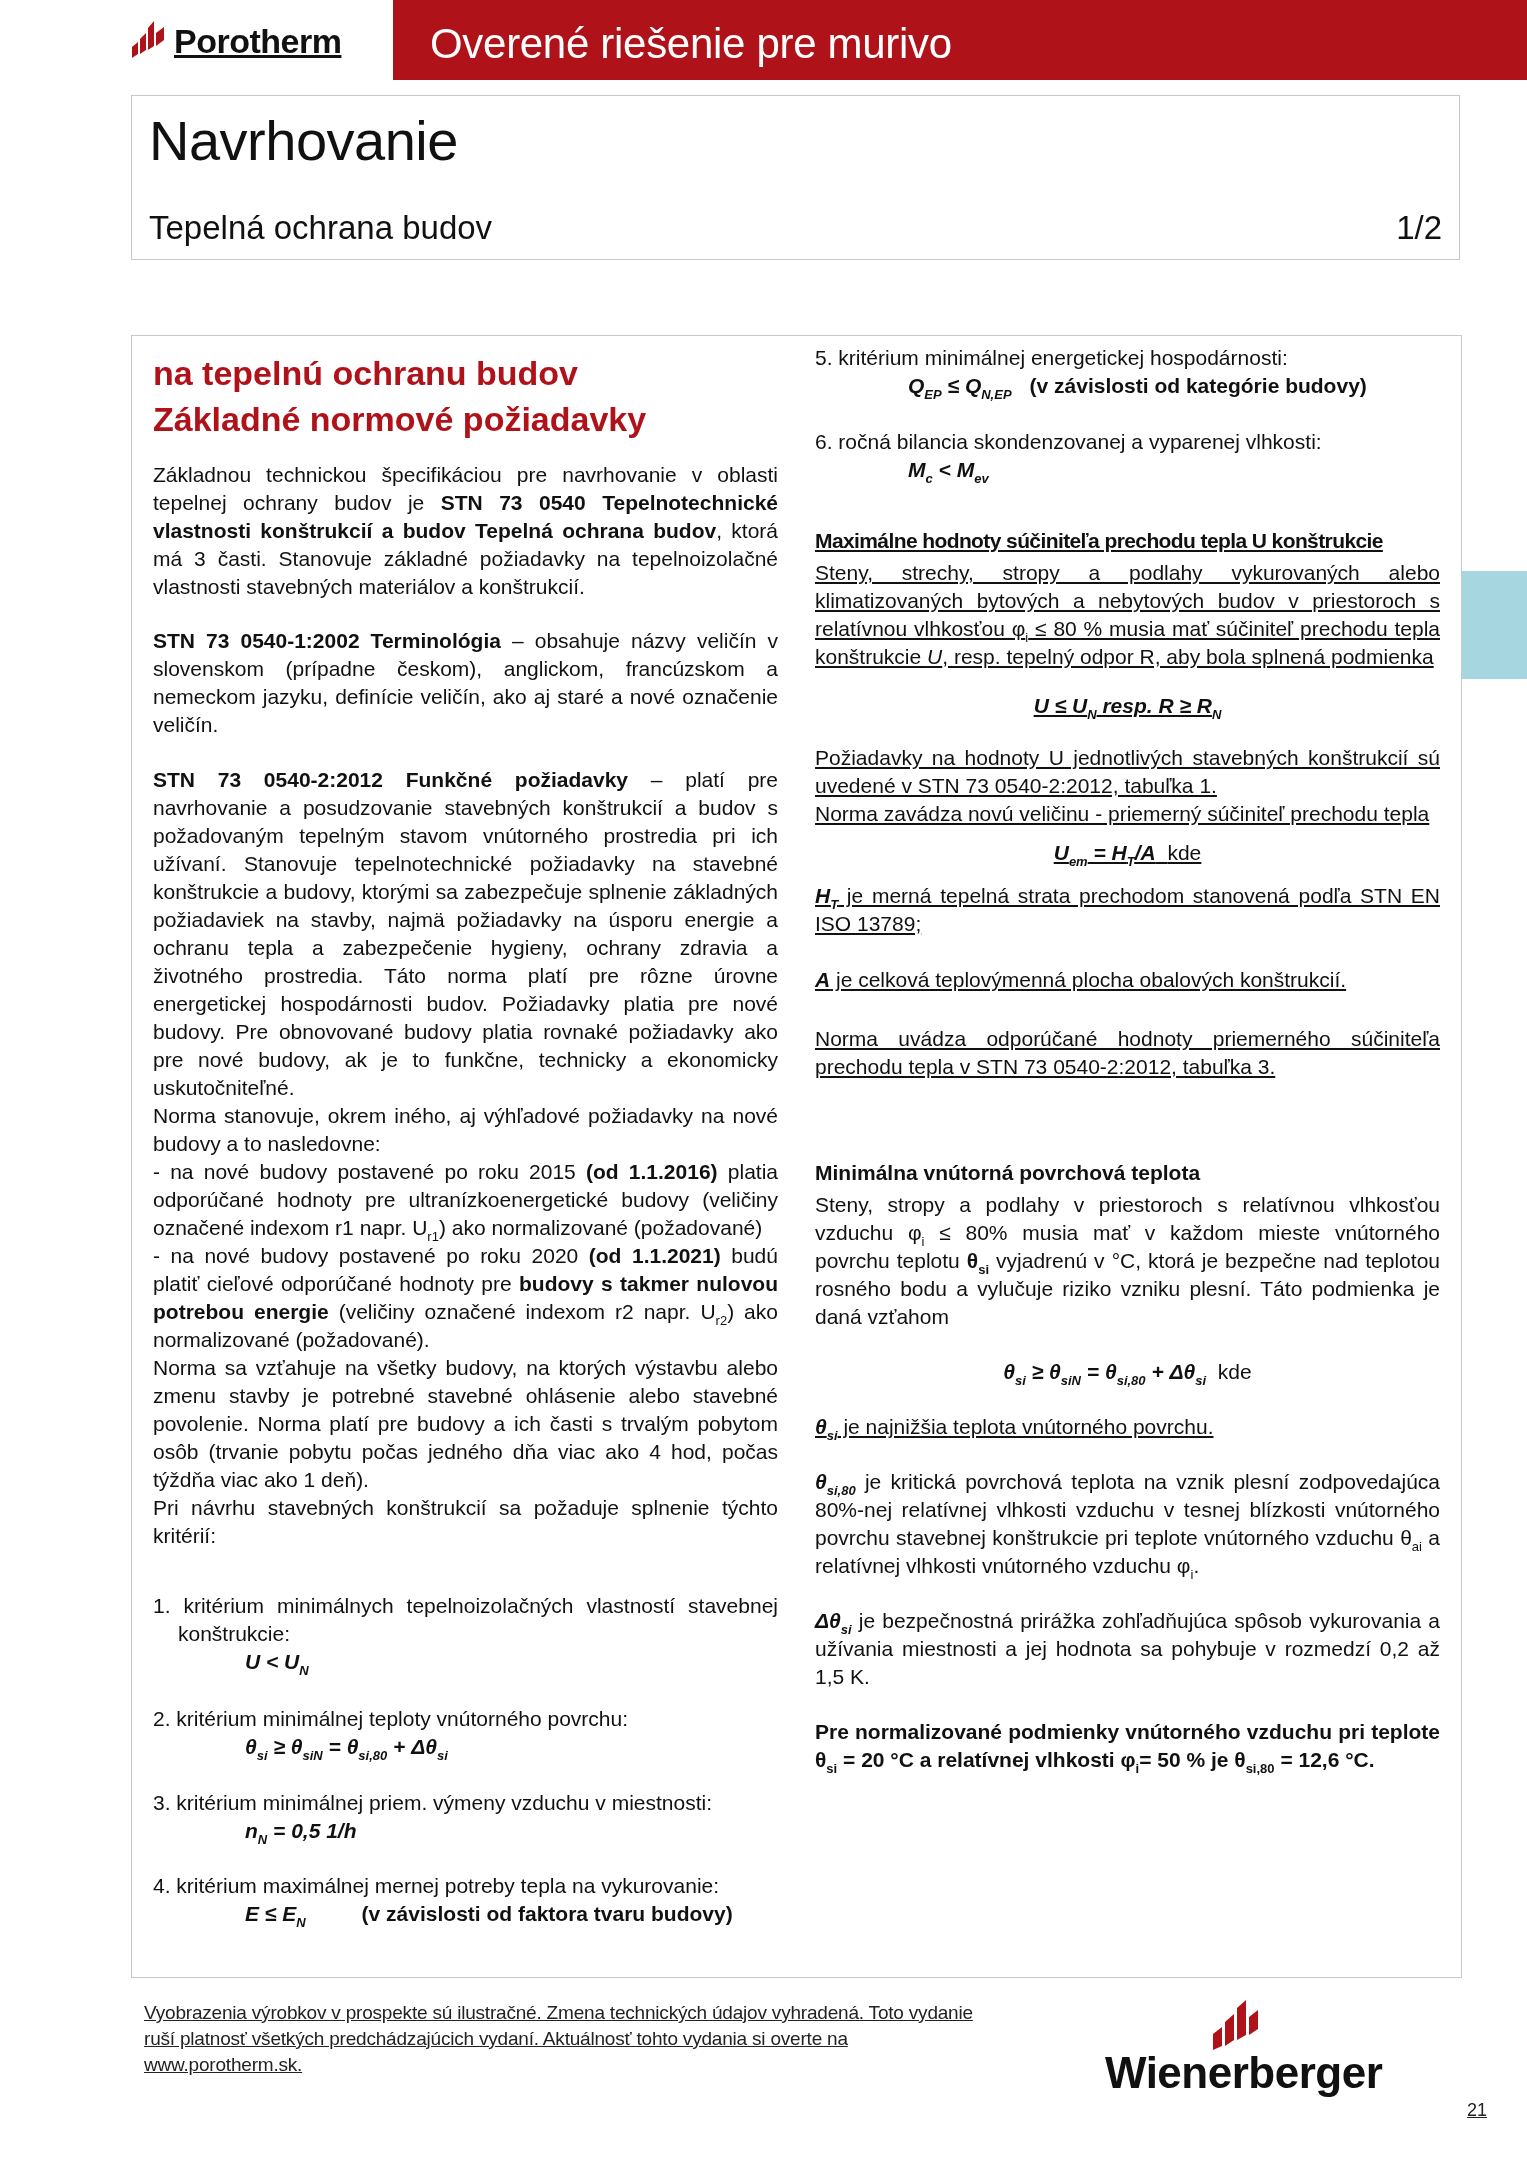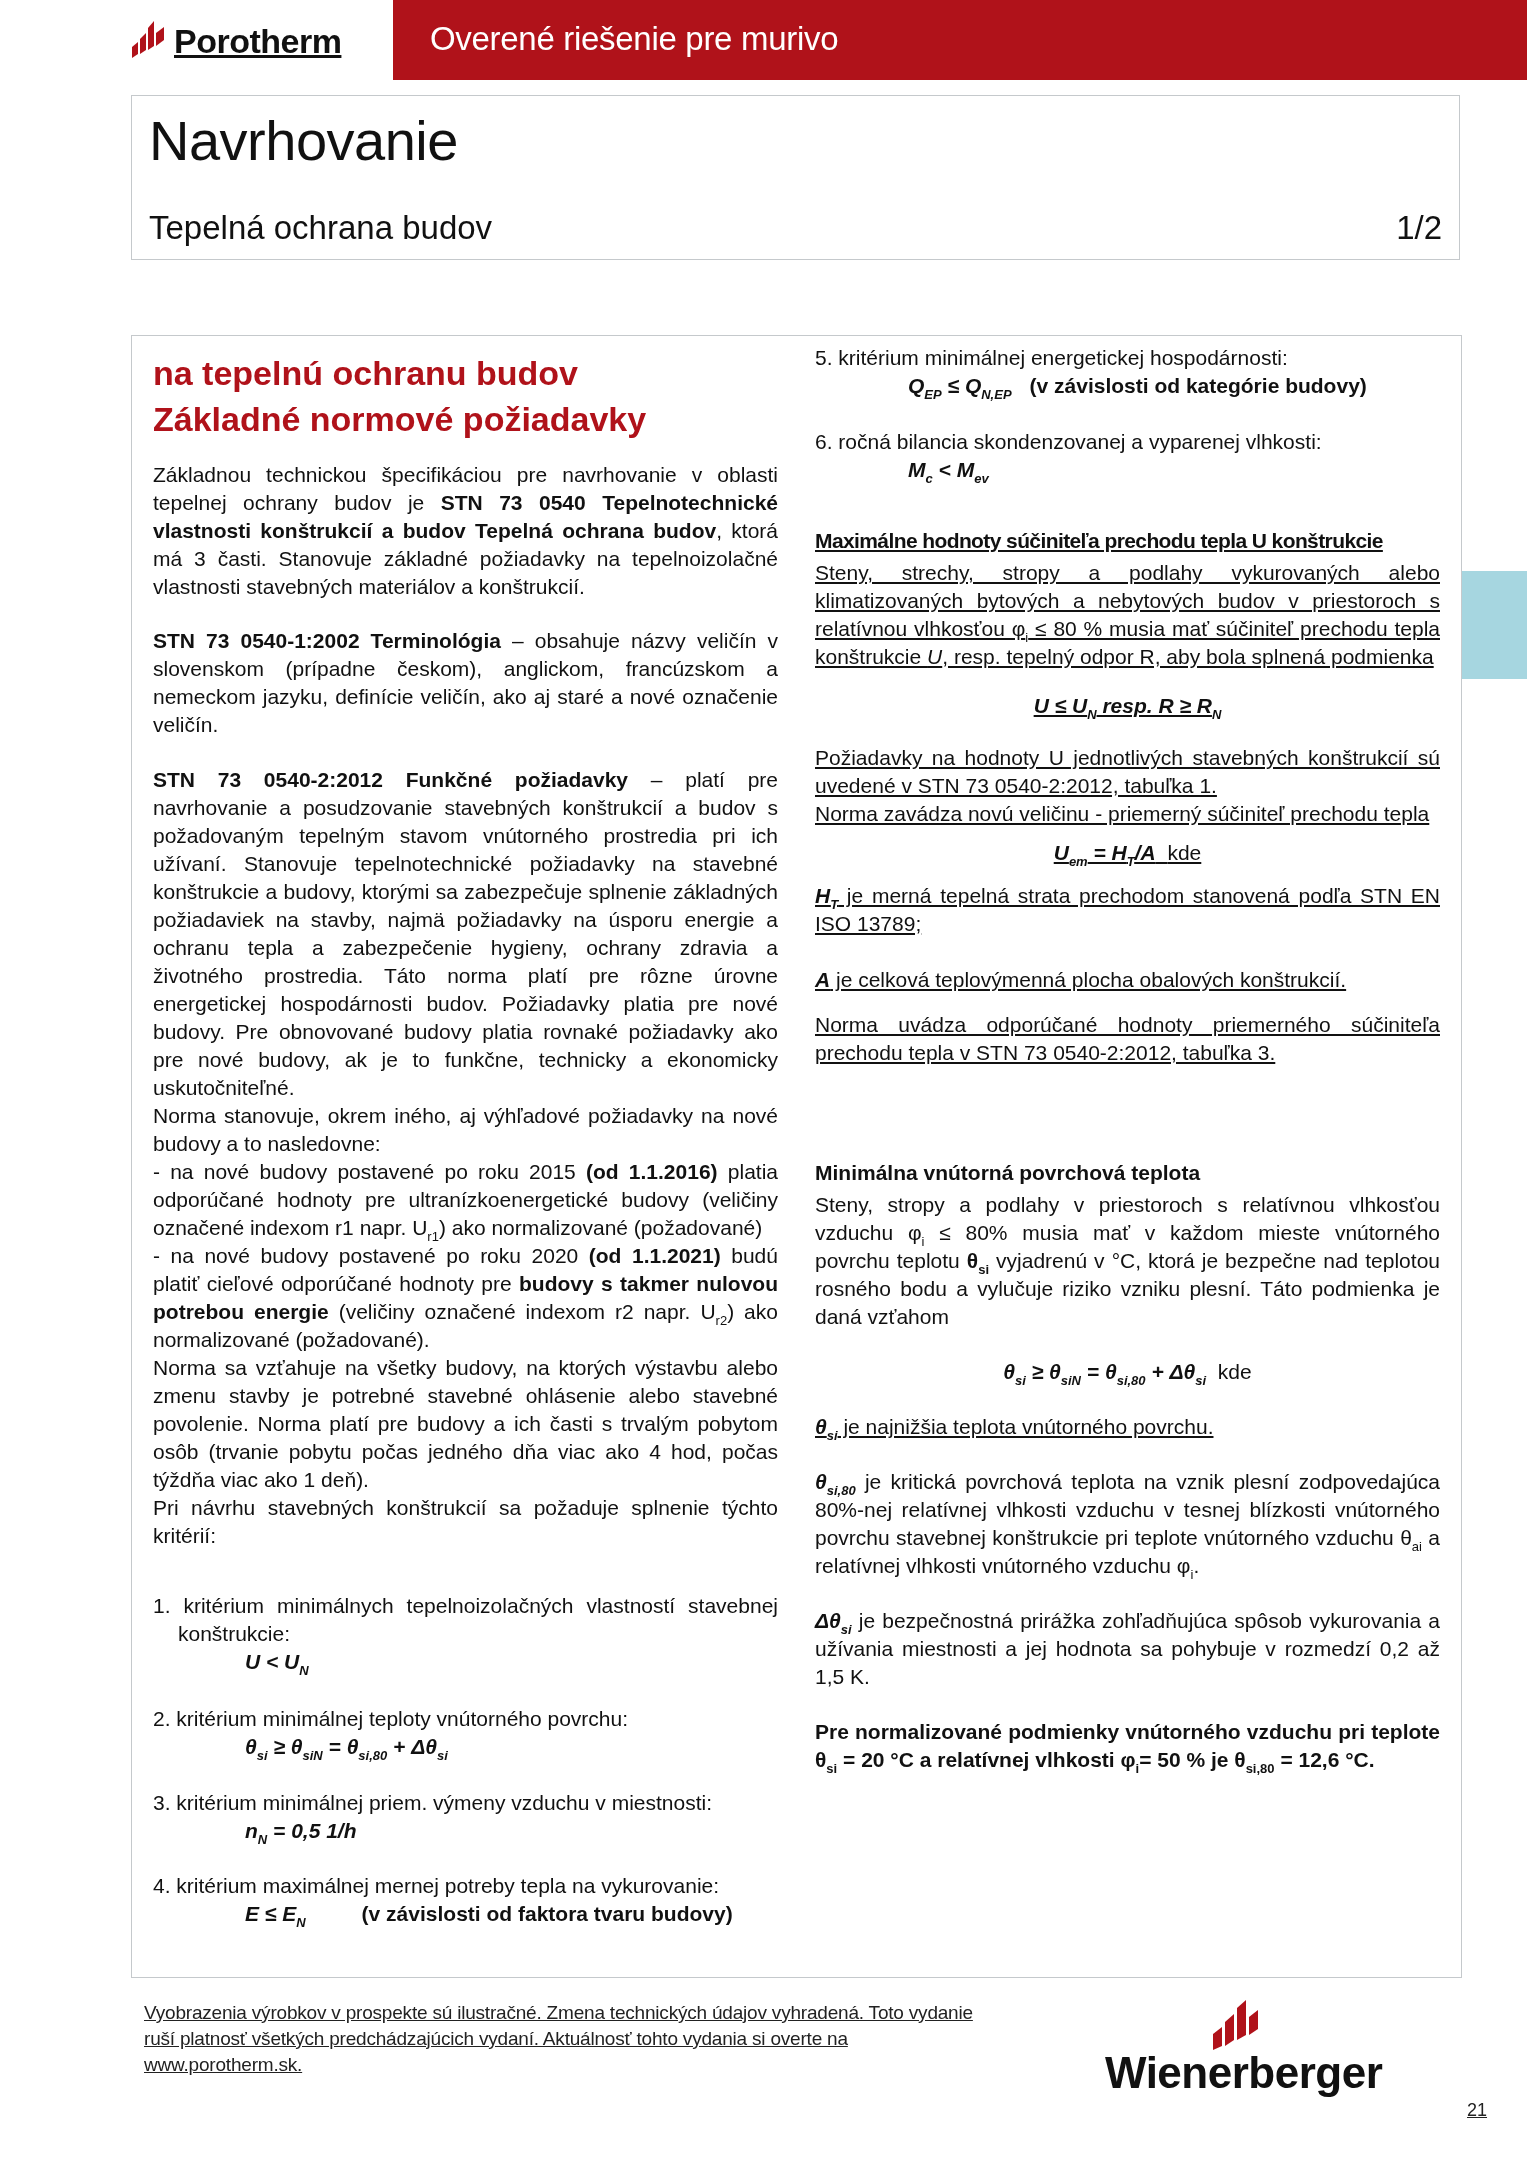--- a/index.html
+++ b/index.html
@@ -4,21 +4,21 @@
 <style>
   html, body { margin:0; padding:0; }
   body { width:1527px; height:2160px; position:relative; background:#ffffff; overflow:hidden;
          font-family:"Liberation Sans", sans-serif; color:#111; }
   .abs { position:absolute;text-decoration:underline; }
   
   .brand-logo { left:132px; top:16px; height:42px; display:flex; align-items:flex-end; gap:8px; }
   .brand-logo .bricks { width:34px; height:38px; }
   .brand-logo .word { font-weight:bold; font-size:34px; line-height:34px; letter-spacing:-0.5px; color:#111; }
   .tagline-bar { left:393px; top:0; width:1134px; height:80px; background:#B0121A; }
-  .tagline-bar span { position:absolute; left:37px; top:20px; font-size:33px; color:#fff; letter-spacing:-0.3px; }
+  .tagline-bar span { position:absolute; left:37px; top:20px; font-size:42px; color:#fff; letter-spacing:-0.3px; }
   
   .title-box { left:131px; top:95px; width:1329px; height:165px; border:1.5px solid #c5c9cc; box-sizing:border-box; }
   .title-box .title { position:absolute; left:17px; top:12px; font-size:56px; color:#111; letter-spacing:-0.5px; }
   .title-box .subtitle { position:absolute; left:17px; top:113px; font-size:33px; color:#111; }
   .title-box .pageof { position:absolute; right:17px; top:113px; font-size:33px; color:#111; }
   .side-tab { left:1462px; top:571px; width:65px; height:108px; background:#A6D6E0; }
   
   .content-box { left:131px; top:335px; width:1331px; height:1643px; border:1.5px solid #c5c9cc; box-sizing:border-box; }
   .col { position:absolute; font-size:21px; line-height:28px; color:#111; }
   .col p { margin:0; }
@@ -116,21 +116,21 @@
 
 <div class="col right" style="top:527px;text-decoration:underline;">
   <p class="h-sub">Maximálne hodnoty súčiniteľa prechodu tepla U konštrukcie</p>
   <p class="j" style="margin-top:4px;"><span>Steny, strechy, stropy a podlahy vykurovaných alebo klimatizovaných bytových a nebytových budov v priestoroch s relatívnou vlhkosťou φ</span><sub>i</sub><span> ≤ 80 % musia mať súčiniteľ prechodu tepla konštrukcie </span><i>U</i><span>, resp. tepelný odpor R, aby bola splnená podmienka</span></p>
   <p class="formula center" style="margin-top:21px;"><span>U ≤ U</span><sub>N</sub><span> resp. R ≥ R</span><sub>N</sub></p>
   <p class="j" style="margin-top:24px;">Požiadavky na hodnoty U jednotlivých stavebných konštrukcií sú uvedené v STN 73 0540-2:2012, tabuľka 1.</p>
   <p class="j">Norma zavádza novú veličinu - priemerný súčiniteľ prechodu tepla</p>
   <p class="center" style="margin-top:11px;"><span class="formula"><span>U</span><sub>em</sub><span> = H</span><sub>T</sub><span>/A</span></span>&nbsp; <span>kde</span></p>
   <p class="j" style="margin-top:15px;"><b><i>H</i><sub><i>T</i></sub></b><span> je merná tepelná strata prechodom stanovená podľa STN EN ISO 13789;</span></p>
   <p style="margin-top:28px;"><b><i>A</i></b><span> je celková teplovýmenná plocha obalových konštrukcií.</span></p>
-  <p class="j" style="margin-top:17px;">Norma uvádza odporúčané hodnoty priemerného súčiniteľa prechodu tepla v STN 73 0540-2:2012, tabuľka 3.</p>
+  <p class="j" style="margin-top:31px;">Norma uvádza odporúčané hodnoty priemerného súčiniteľa prechodu tepla v STN 73 0540-2:2012, tabuľka 3.</p>
 </div>
 
 <div class="col right" style="top:1159px;">
   <p class="h-sub" style="letter-spacing:0;">Minimálna vnútorná povrchová teplota</p>
   <p class="j" style="margin-top:4px;"><span>Steny, stropy a podlahy v priestoroch s relatívnou vlhkosťou vzduchu φ</span><sub>i</sub><span> ≤ 80% musia mať v každom mieste vnútorného povrchu teplotu </span><b>θ</b><sub><b>si</b></sub><span>  vyjadrenú v °C, ktorá je bezpečne nad teplotou rosného bodu a vylučuje riziko vzniku plesní. Táto podmienka je daná vzťahom</span></p>
   <p class="center" style="margin-top:27px;"><span class="formula"><span>θ</span><sub>si</sub><span> ≥ θ</span><sub>siN</sub><span> = θ</span><sub>si,80</sub><span> + Δθ</span><sub>si</sub></span>&nbsp; <span>kde</span></p>
   <p style="margin-top:27px;text-decoration:underline;"><b><i>θ</i><sub><i>si</i></sub></b><span> je najnižšia teplota vnútorného povrchu.</span></p>
   <p class="j" style="margin-top:27px;"><b><i>θ</i><sub><i>si,80</i></sub></b><span> je kritická povrchová teplota na vznik plesní zodpovedajúca 80%-nej relatívnej vlhkosti vzduchu v tesnej blízkosti vnútorného povrchu stavebnej konštrukcie pri teplote vnútorného vzduchu θ</span><sub>ai</sub><span> a relatívnej vlhkosti vnútorného vzduchu φ</span><sub>i</sub><span>.</span></p>
   <p class="j" style="margin-top:27px;"><b><i>Δθ</i><sub><i>si</i></sub></b><span> je bezpečnostná prirážka zohľadňujúca spôsob vykurovania a užívania miestnosti a jej hodnota sa pohybuje v rozmedzí 0,2 až 1,5 K.</span></p>
   <p class="j" style="margin-top:27px; font-weight:bold;"><span>Pre normalizované podmienky vnútorného vzduchu pri teplote θ</span><sub>si</sub><span> = 20 °C a relatívnej vlhkosti φ</span><sub>i</sub><span>= 50 % je θ</span><sub>si,80</sub><span> = 12,6 °C.</span></p>

